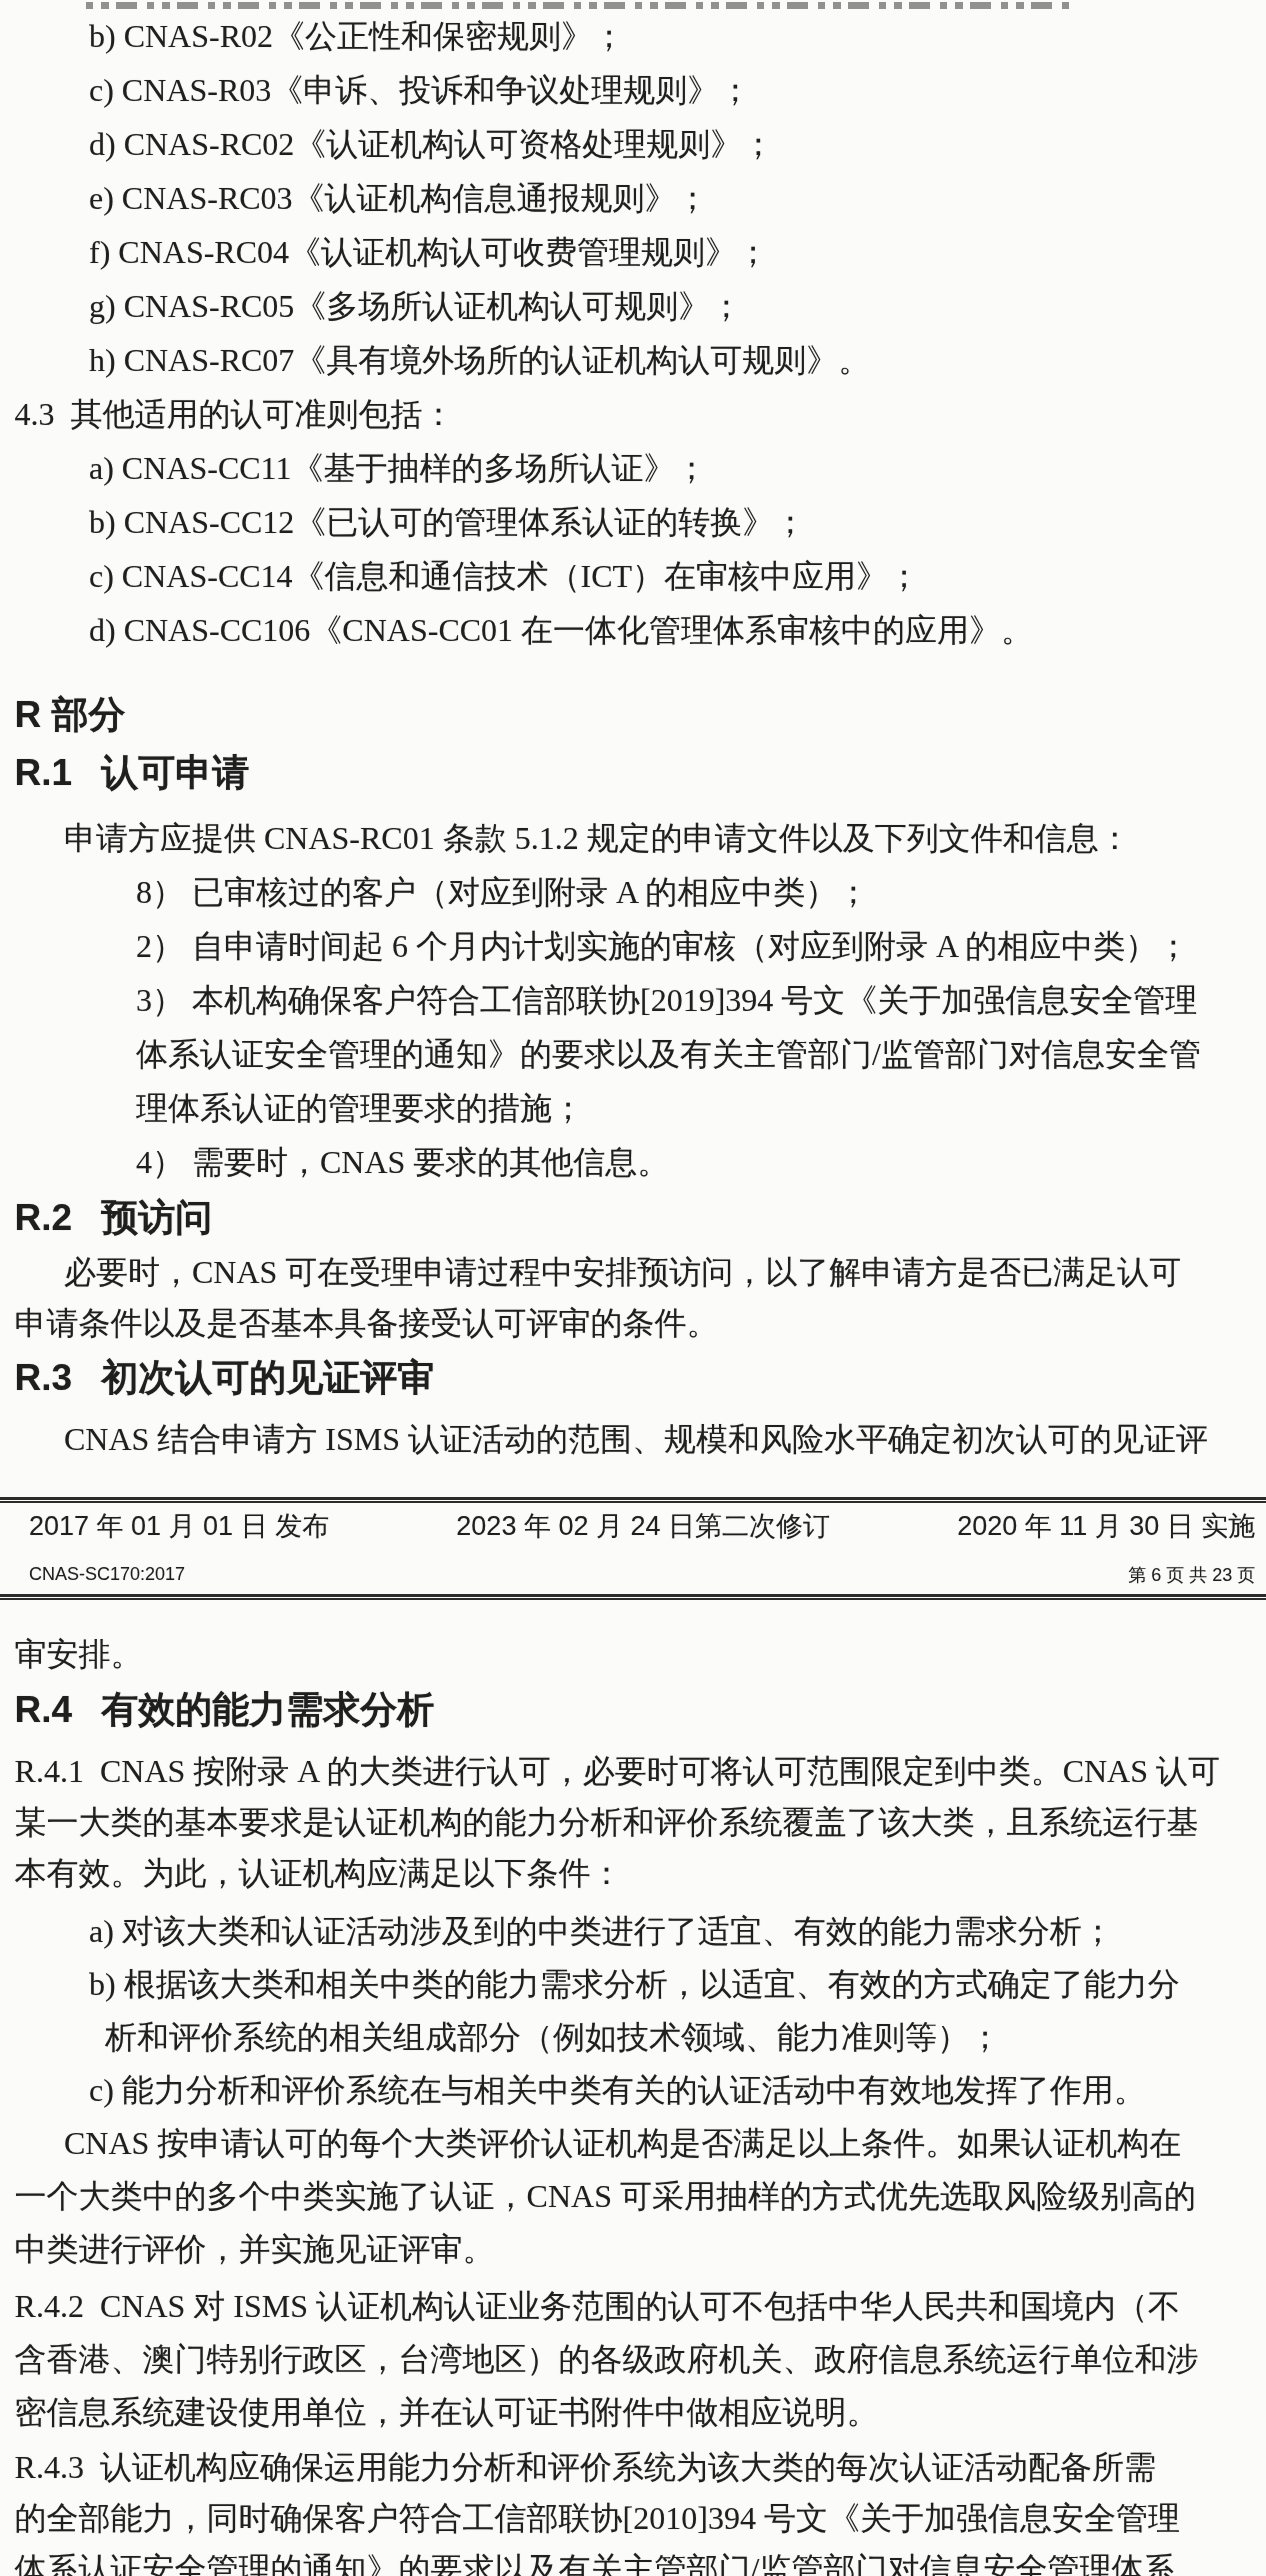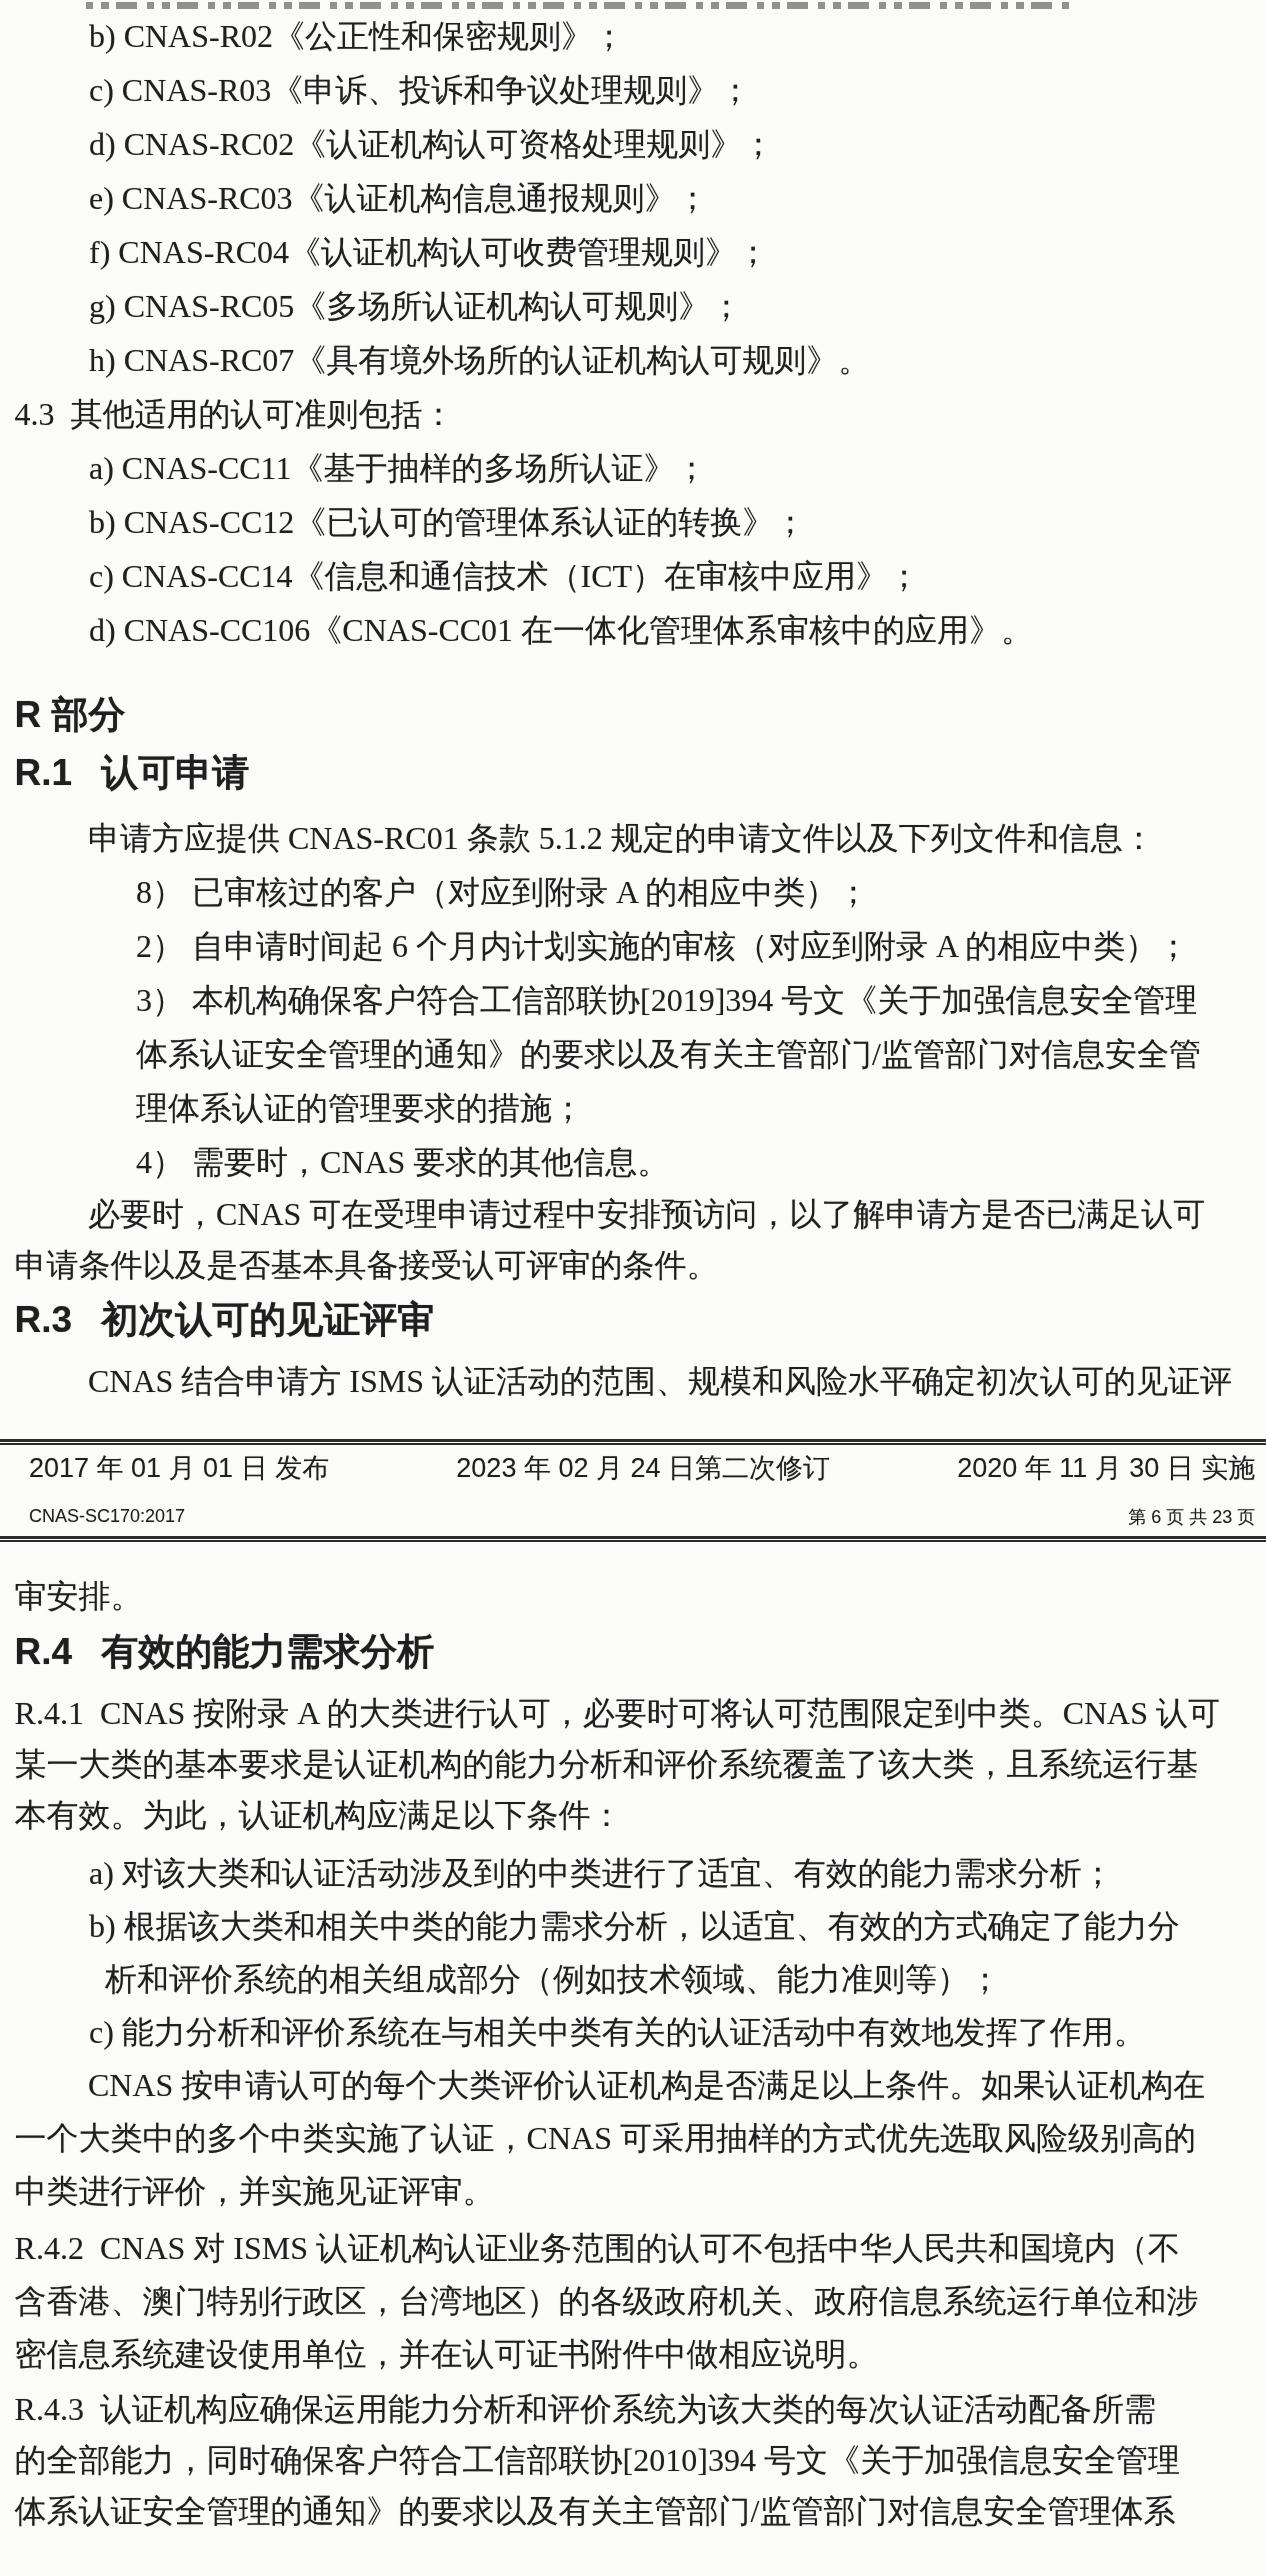--- a/index.html
+++ b/index.html
@@ -12,21 +12,21 @@
     color:#1f1f1f;
     font-family:"Liberation Serif","DejaVu Serif",serif;
     font-size:32px;
     text-shadow:0 0 1px rgba(45,45,45,.35);
   }
   .line{white-space:pre;height:54px;line-height:54px;overflow:visible;}
   .lh52{height:51px;line-height:51px;}
   .lh54{height:53px;line-height:53px;}
   
   .flush{padding-left:14.6px;}
-  .para{padding-left:88px;font-family:Liberation Serif, serif;}
+  .para{padding-left:64px;font-family:Liberation Serif, serif;}
   .li{padding-left:89px;}
   .num{padding-left:136px;}
   .contabc{padding-left:105px;}
   
   .hdg{
     font-family:"Liberation Sans","DejaVu Sans",sans-serif;
     font-weight:bold;font-size:37px;
     height:58px;line-height:58px;
     padding-left:14.6px;white-space:pre;
     text-shadow:0 0 1px rgba(30,30,30,.45);
@@ -89,20 +89,21 @@
   <div class="hdg"><span>R.1</span><span class="t">认可申请</span></div>
 
   <div class="line para mt10">申请方应提供 CNAS-RC01 条款 5.1.2 规定的申请文件以及下列文件和信息：</div>
   <div class="line num">8） 已审核过的客户（对应到附录 A 的相应中类）；</div>
   <div class="line num">2） 自申请时间起 6 个月内计划实施的审核（对应到附录 A 的相应中类）；</div>
   <div class="line num">3） 本机构确保客户符合工信部联协[2019]394 号文《关于加强信息安全管理</div>
   <div class="line num">体系认证安全管理的通知》的要求以及有关主管部门/监管部门对信息安全管</div>
   <div class="line num">理体系认证的管理要求的措施；</div>
   <div class="line num">4） 需要时，CNAS 要求的其他信息。</div>
 
+  <div class="hdg"><span>R.2</span><span class="t">预访问</span></div>
   <div class="line lh52 para">必要时，CNAS 可在受理申请过程中安排预访问，以了解申请方是否已满足认可</div>
   <div class="line lh52 flush">申请条件以及是否基本具备接受认可评审的条件。</div>
 
   <div class="hdg"><span>R.3</span><span class="t">初次认可的见证评审</span></div>
   <div class="line para mt5">CNAS 结合申请方 ISMS 认证活动的范围、规模和风险水平确定初次认可的见证评</div>
 
   <div class="rule mt32"></div>
   <div class="footer-row">
     <span>2017 年 01 月 01 日 发布</span>
     <span>2023 年 02 月 24 日第二次修订</span>

